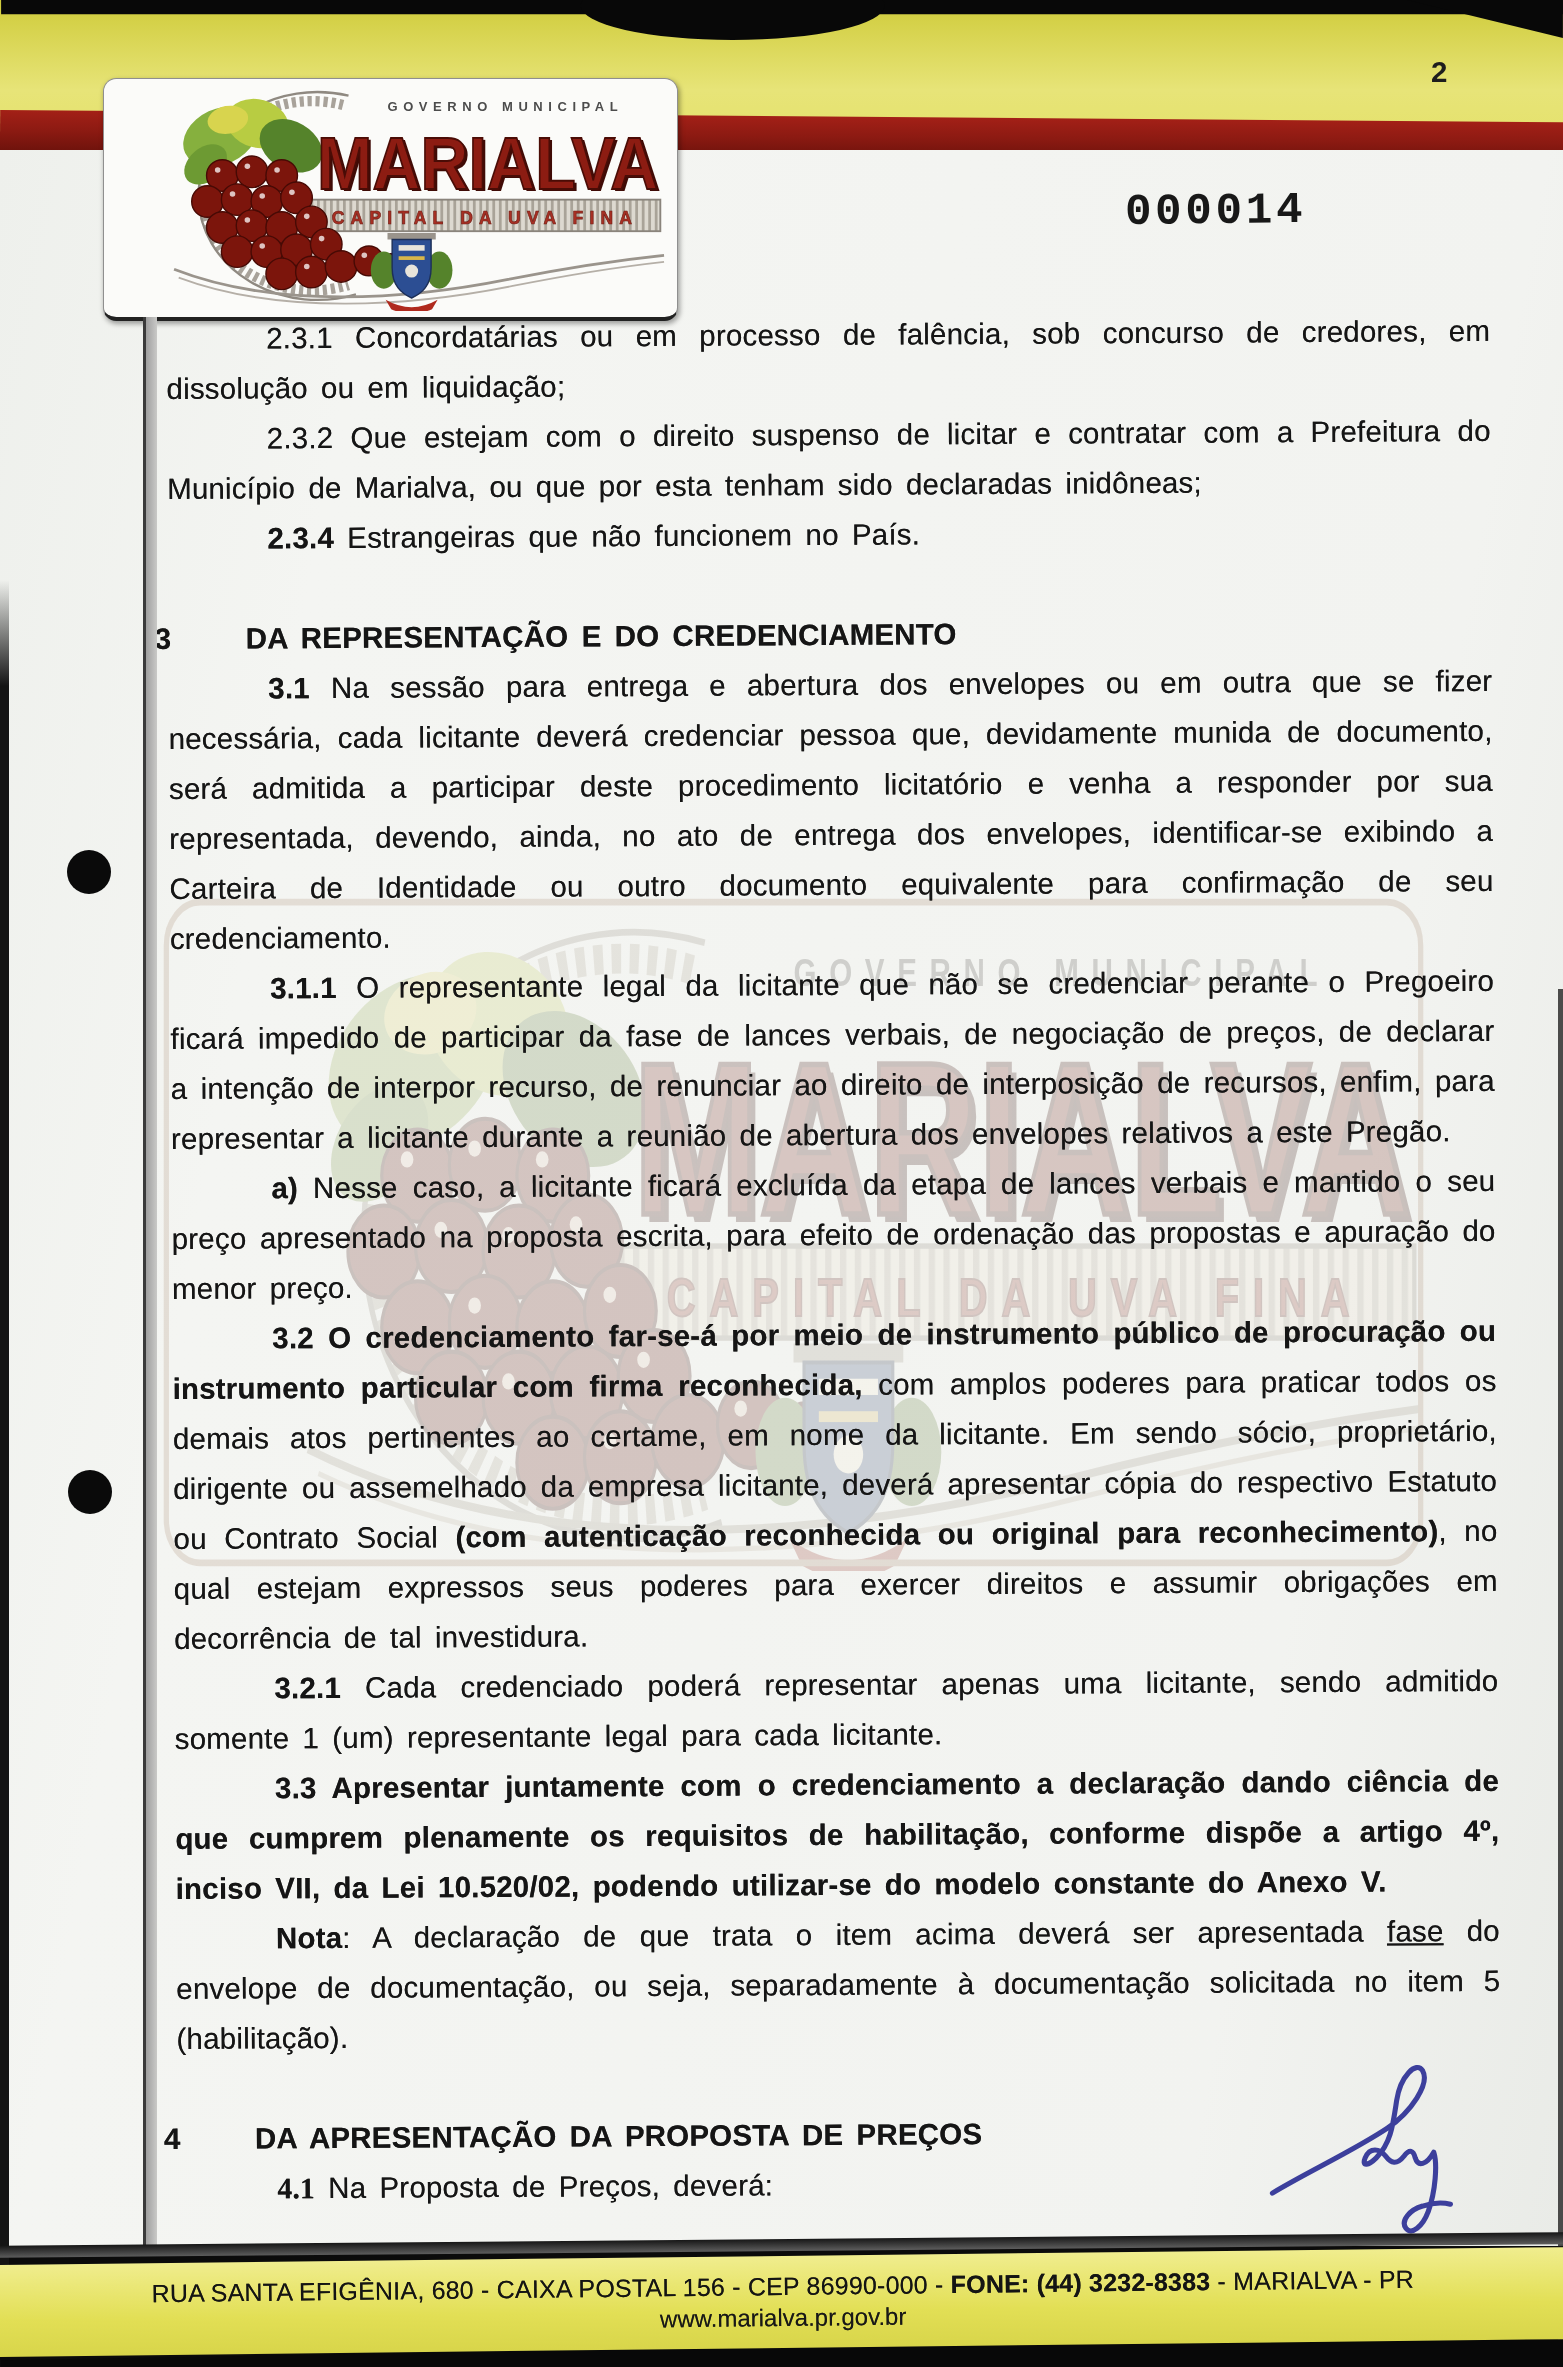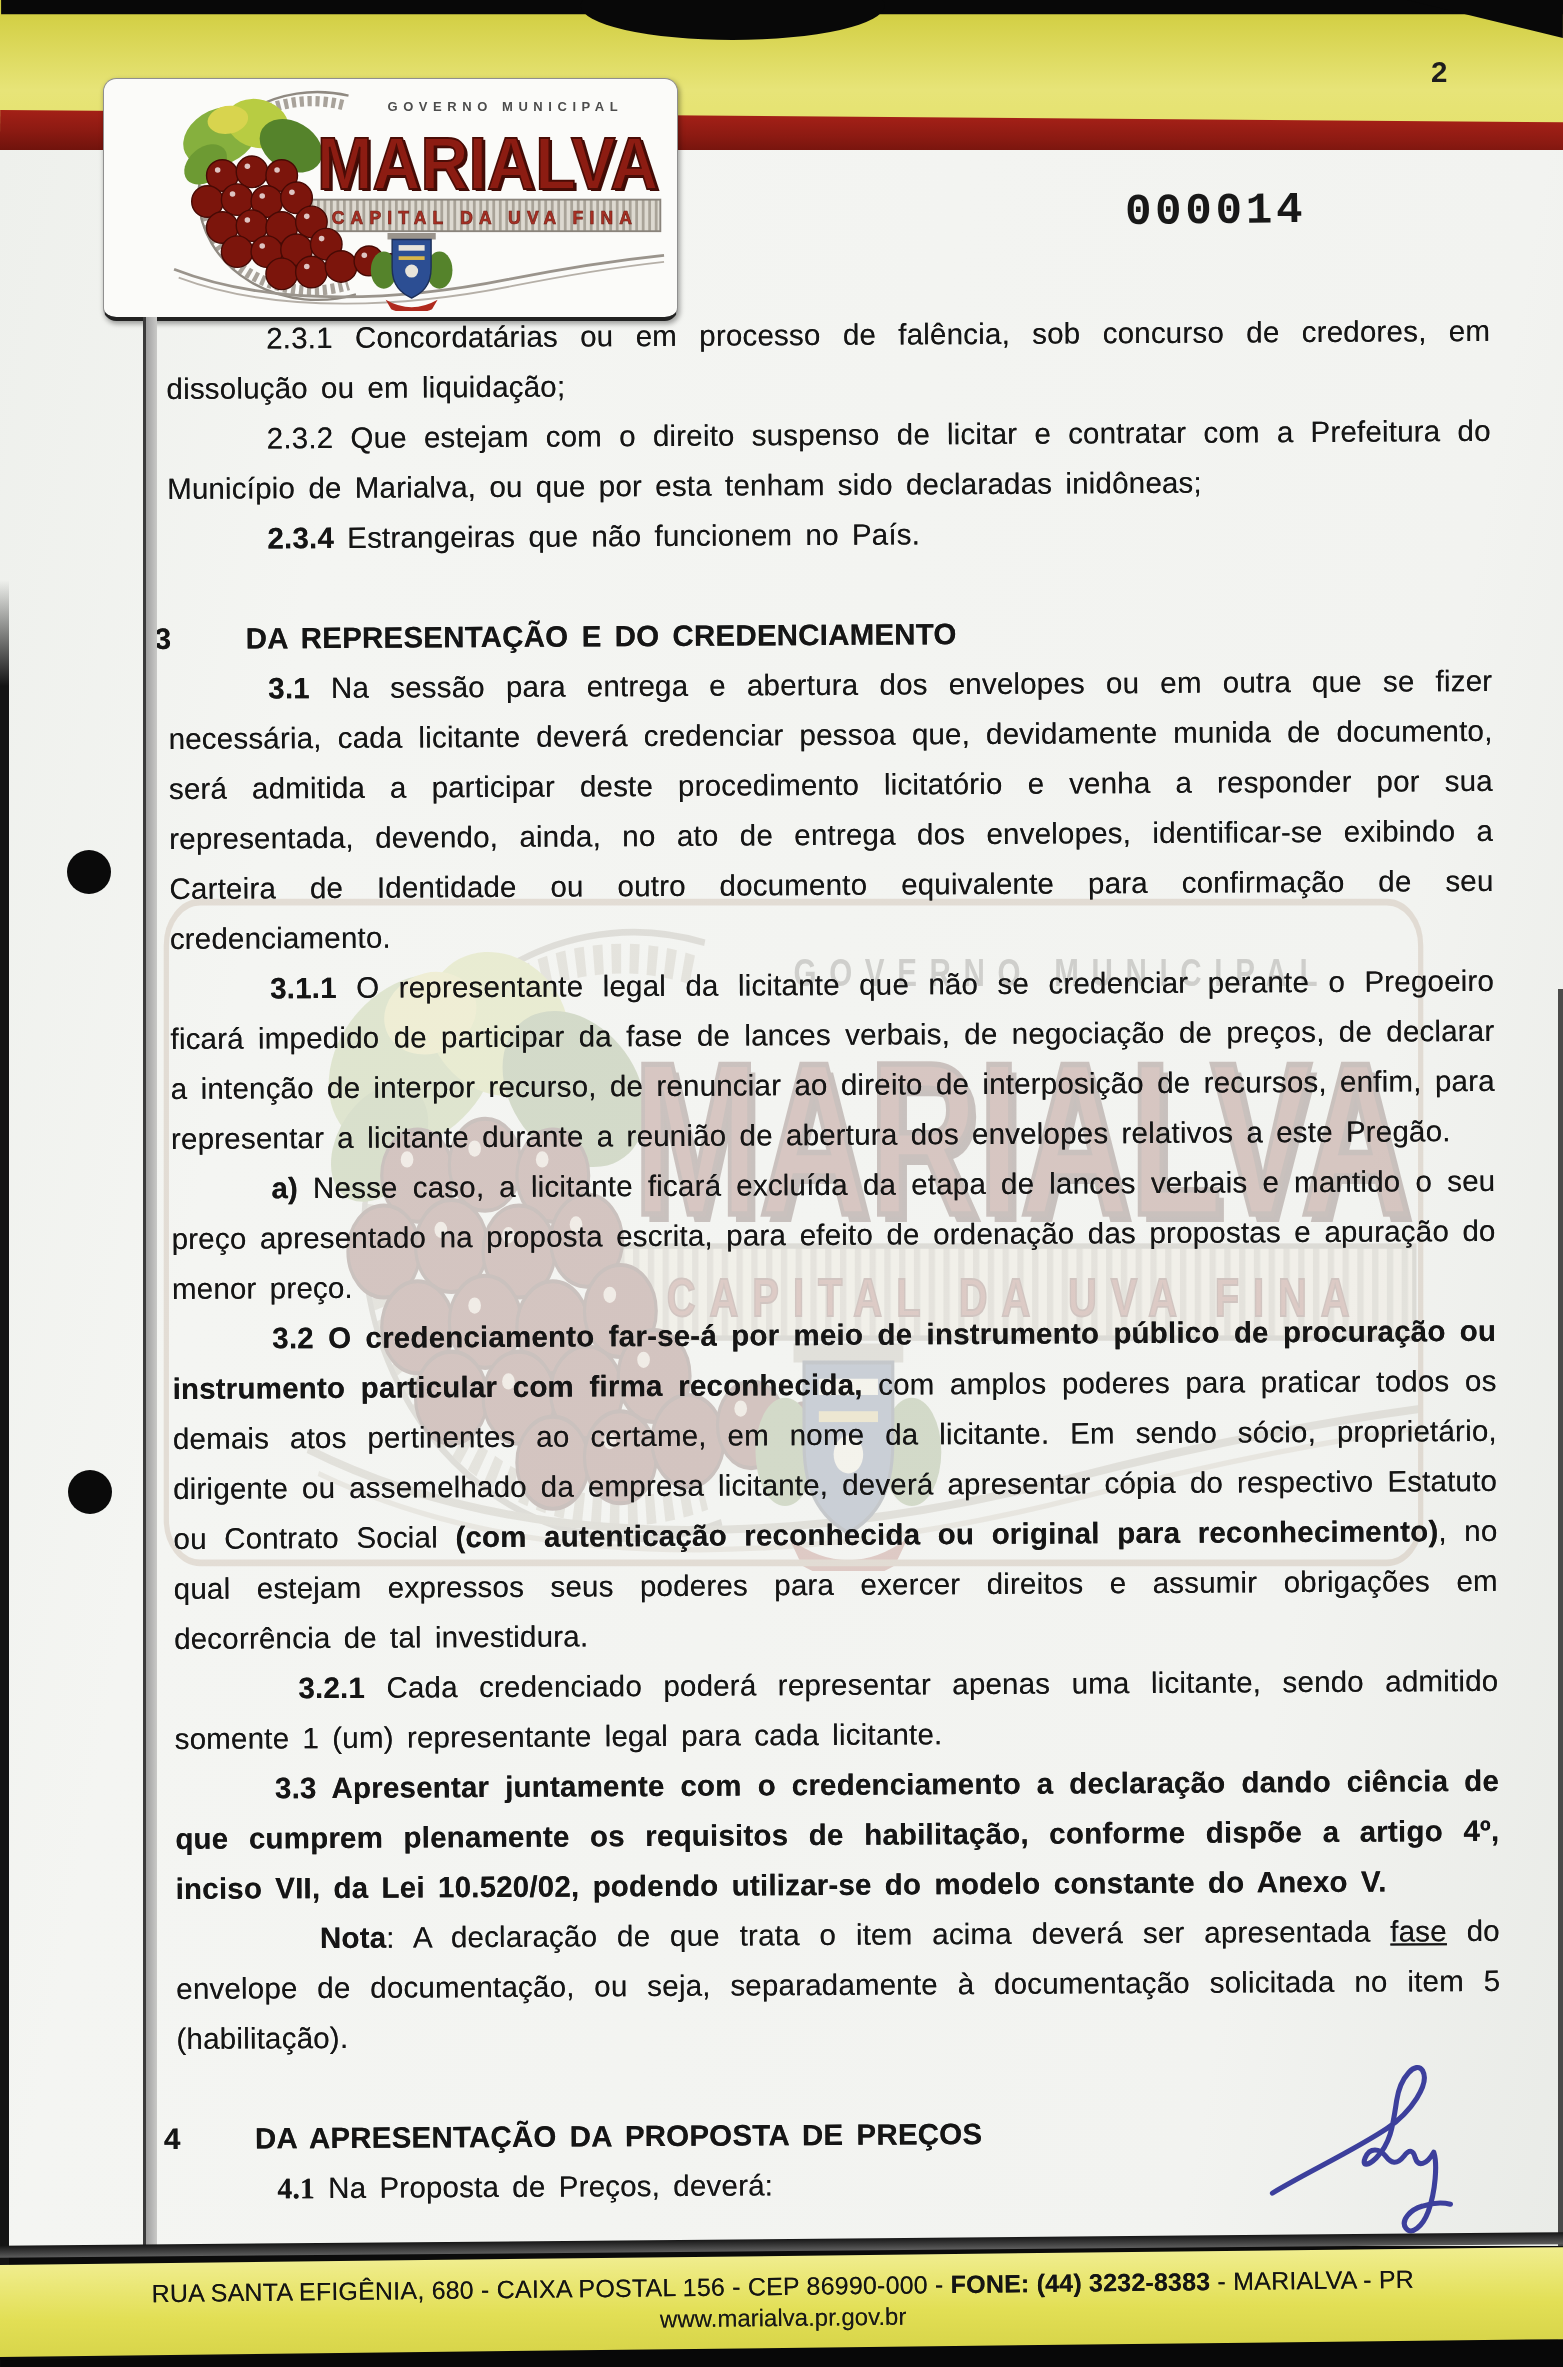--- a/index.html
+++ b/index.html
@@ -187,23 +187,23 @@
 
   <div class="doc-body">
       <p class="doc-para"><span style="font-weight: 400;">2.3.1</span><span> Concordatárias ou em processo de falência, sob concurso de credores, em dissolução ou em liquidação;</span></p>
       <p class="doc-para"><span style="font-weight: 400;">2.3.2</span><span> Que estejam com o direito suspenso de licitar e contratar com a Prefeitura do Município de Marialva, ou que por esta tenham sido declaradas inidôneas;</span></p>
       <p class="doc-para"><span style="font-weight: 700;">2.3.4</span><span> Estrangeiras que não funcionem no País.</span></p>
       <div class="doc-heading"><span class="h-num">3</span><span style="font-weight: 700;">DA REPRESENTAÇÃO E DO CREDENCIAMENTO</span></div>
       <p class="doc-para"><span style="font-weight: 700;">3.1</span><span> Na sessão para entrega e abertura dos envelopes ou em outra que se fizer necessária, cada licitante deverá credenciar pessoa que, devidamente munida de documento, será admitida a participar deste procedimento licitatório e venha a responder por sua representada, devendo, ainda, no ato de entrega dos envelopes, identificar-se exibindo a Carteira de Identidade ou outro documento equivalente para confirmação de seu credenciamento.</span></p>
       <p class="doc-para"><span style="font-weight: 700;">3.1.1</span><span> O representante legal da licitante que não se credenciar perante o Pregoeiro ficará impedido de participar da fase de lances verbais, de negociação de preços, de declarar a intenção de interpor recurso, de renunciar ao direito de interposição de recursos, enfim, para representar a licitante durante a reunião de abertura dos envelopes relativos a este Pregão.</span></p>
       <p class="doc-para"><span style="font-weight: 700;">a)</span><span> Nesse caso, a licitante ficará excluída da etapa de lances verbais e mantido o seu preço apresentado na proposta escrita, para efeito de ordenação das propostas e apuração do menor preço.</span></p>
       <p class="doc-para"><span style="font-weight: 700;">3.2 O credenciamento far-se-á por meio de instrumento público de procuração ou instrumento particular com firma reconhecida,</span><span> com amplos poderes para praticar todos os demais atos pertinentes ao certame, em nome da licitante. Em sendo sócio, proprietário, dirigente ou assemelhado da empresa licitante, deverá apresentar cópia do respectivo Estatuto ou Contrato Social </span><span style="font-weight: 700;">(com autenticação reconhecida ou original para reconhecimento)</span><span>, no qual estejam expressos seus poderes para exercer direitos e assumir obrigações em decorrência de tal investidura.</span></p>
-      <p class="doc-para"><span style="font-weight: 700; margin-left: 24px;">3.2.1</span><span> Cada credenciado poderá representar apenas uma licitante, sendo admitido somente 1 (um) representante legal para cada licitante.</span></p>
+      <p class="doc-para"><span style="font-weight: 700;">3.2.1</span><span> Cada credenciado poderá representar apenas uma licitante, sendo admitido somente 1 (um) representante legal para cada licitante.</span></p>
       <p class="doc-para"><span style="font-weight: 700;">3.3 Apresentar juntamente com o credenciamento a declaração dando ciência de que cumprem plenamente os requisitos de habilitação, conforme dispõe a artigo 4º, inciso VII, da Lei 10.520/02, podendo utilizar-se do modelo constante do Anexo V.</span></p>
-      <p class="doc-para"><span style="font-weight: 700; margin-left: 44px;">Nota</span><span>: A declaração de que trata o item acima deverá ser apresentada </span><span style="text-decoration: underline;">fase</span><span> do envelope de documentação, ou seja, separadamente à documentação solicitada no item 5 (habilitação).</span></p>
+      <p class="doc-para"><span style="font-weight: 700;">Nota</span><span>: A declaração de que trata o item acima deverá ser apresentada </span><span style="text-decoration: underline;">fase</span><span> do envelope de documentação, ou seja, separadamente à documentação solicitada no item 5 (habilitação).</span></p>
       <div class="doc-heading"><span class="h-num">4</span><span style="font-weight: 700;">DA APRESENTAÇÃO DA PROPOSTA DE PREÇOS</span></div>
       <p class="doc-para"><span style="font-weight: 700; font-family: Liberation Serif, serif;">4.1</span><span> Na Proposta de Preços, deverá:</span></p>
     </div>
 
   <svg class="signature" viewBox="0 0 220 210">
     <path d="M8 152 C 48 128 96 106 132 82 C 158 64 178 34 170 20 C 163 9 146 26 142 52 C 138 78 136 98 120 114 C 112 122 104 124 108 114 C 113 102 124 104 130 112 C 136 120 142 122 150 112 C 156 104 160 106 162 114 C 165 124 174 122 182 108 C 186 120 184 150 176 172 C 170 188 158 198 152 190 C 146 182 156 170 170 166 C 182 162 192 162 200 164" stroke="#3c3f9c" stroke-width="5.5" fill="none" stroke-linecap="round" stroke-linejoin="round"></path>
   </svg>
 
   <div class="footer-sep"></div>
   <div class="footer-band">

